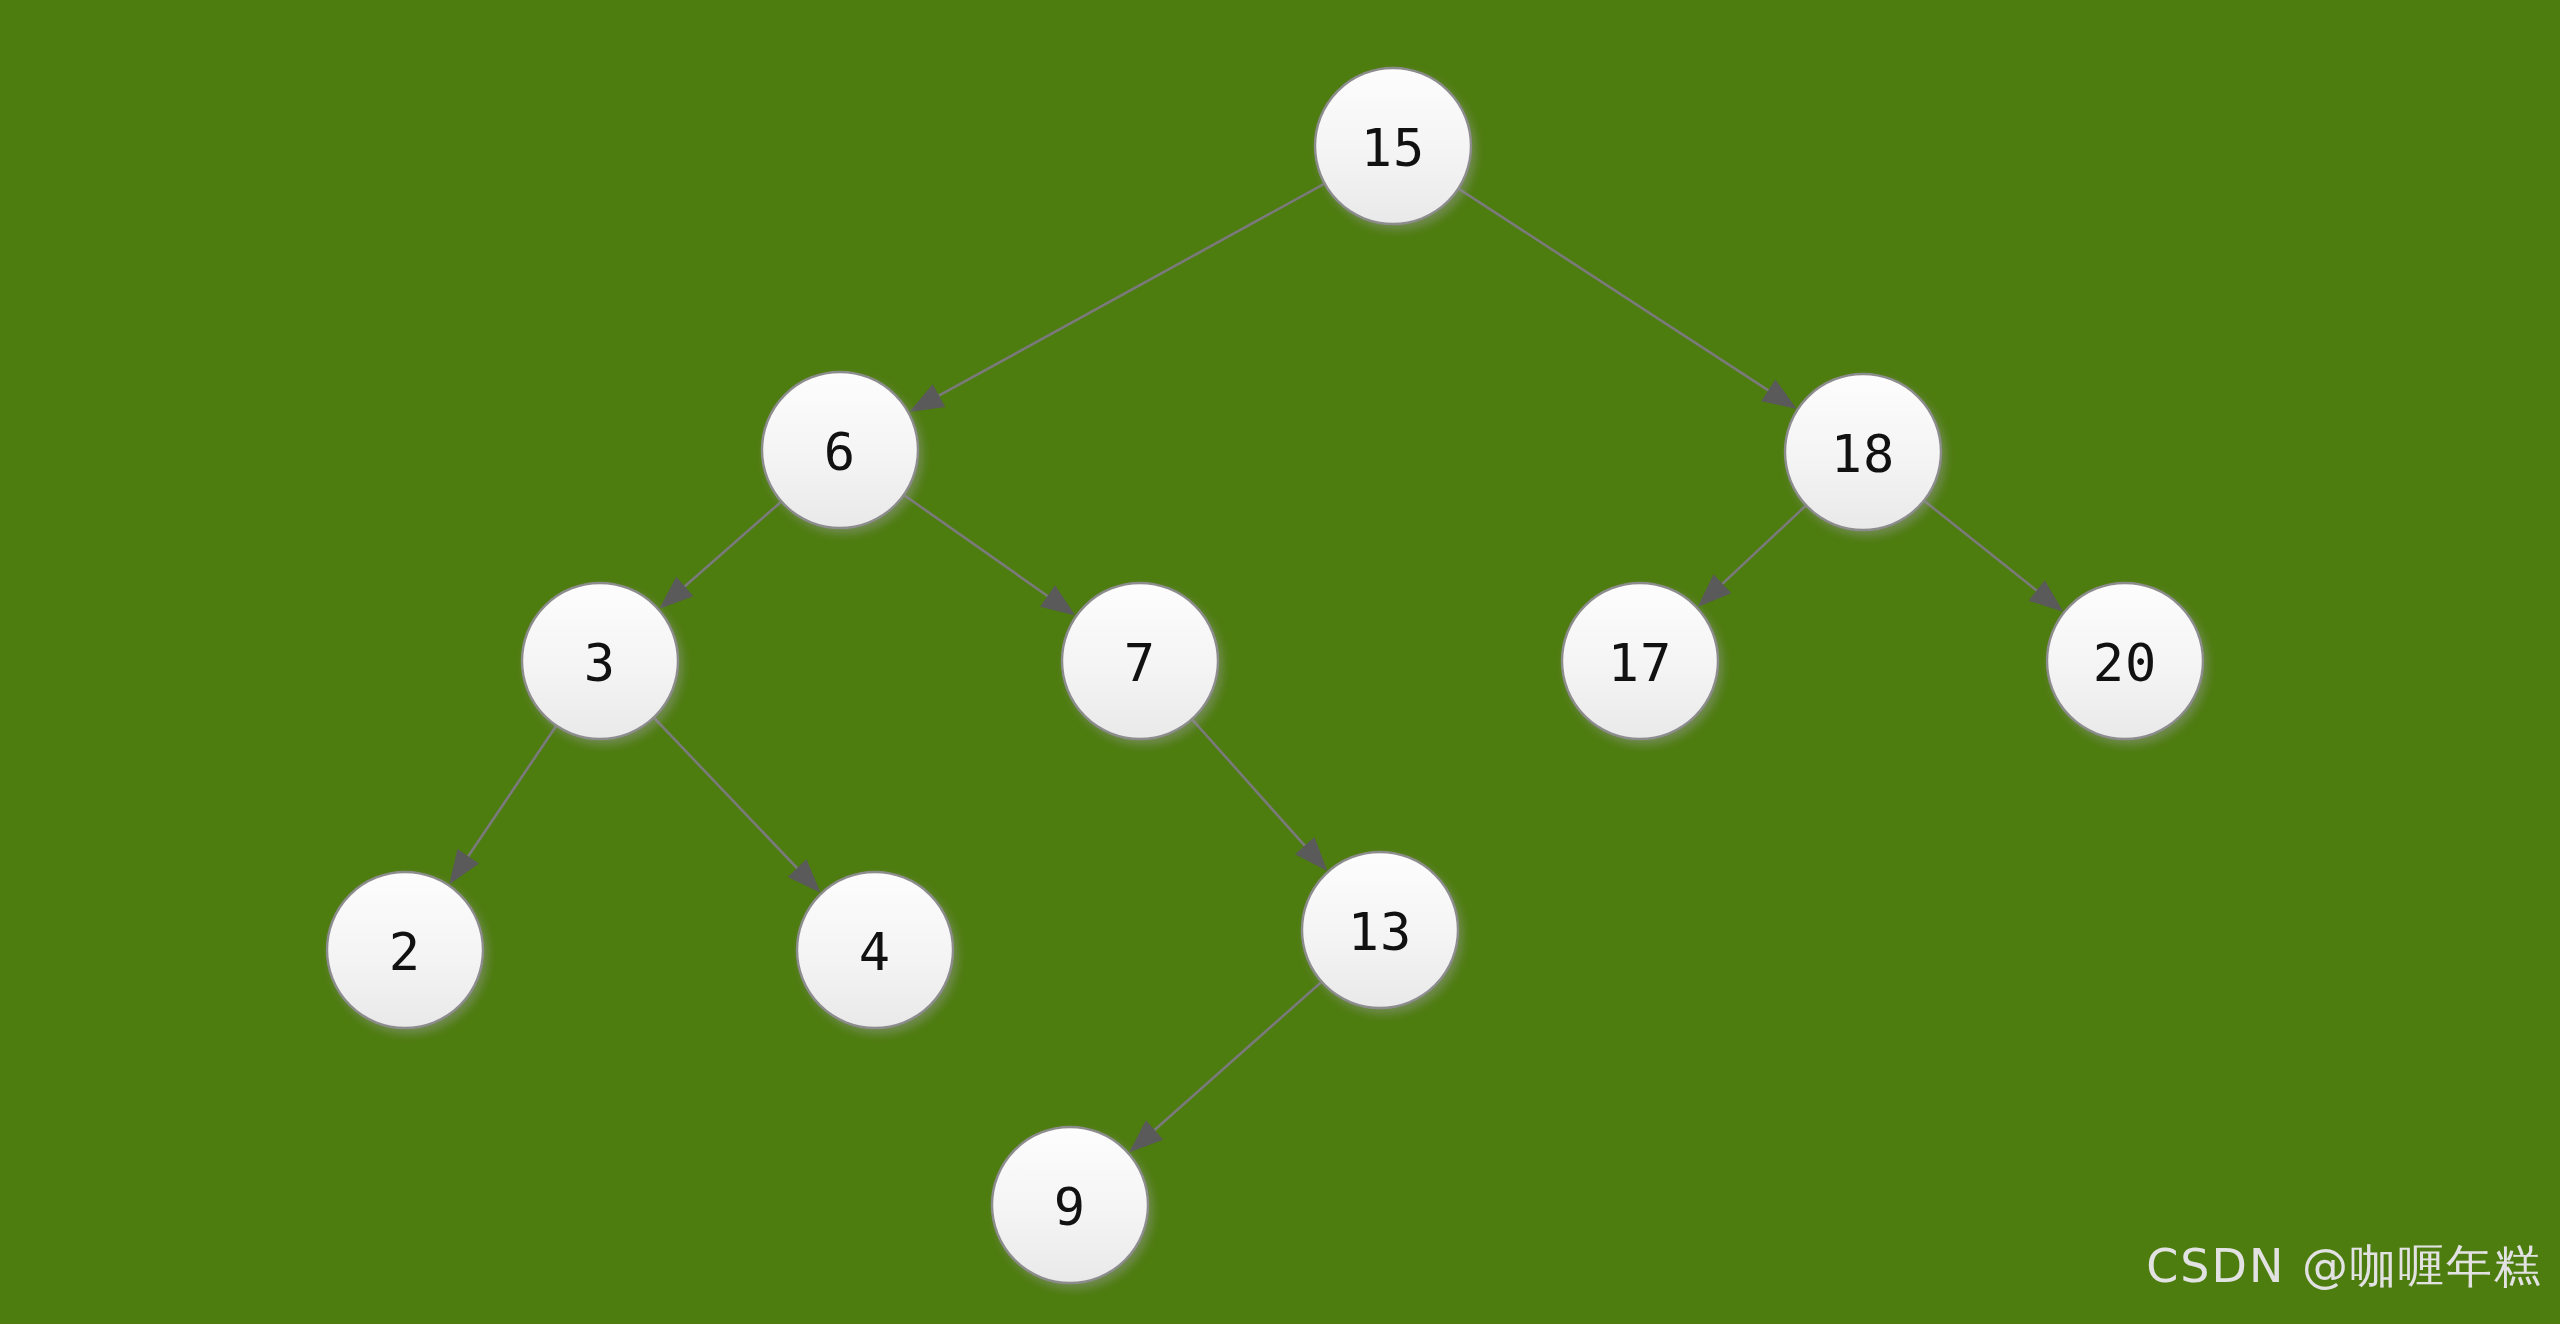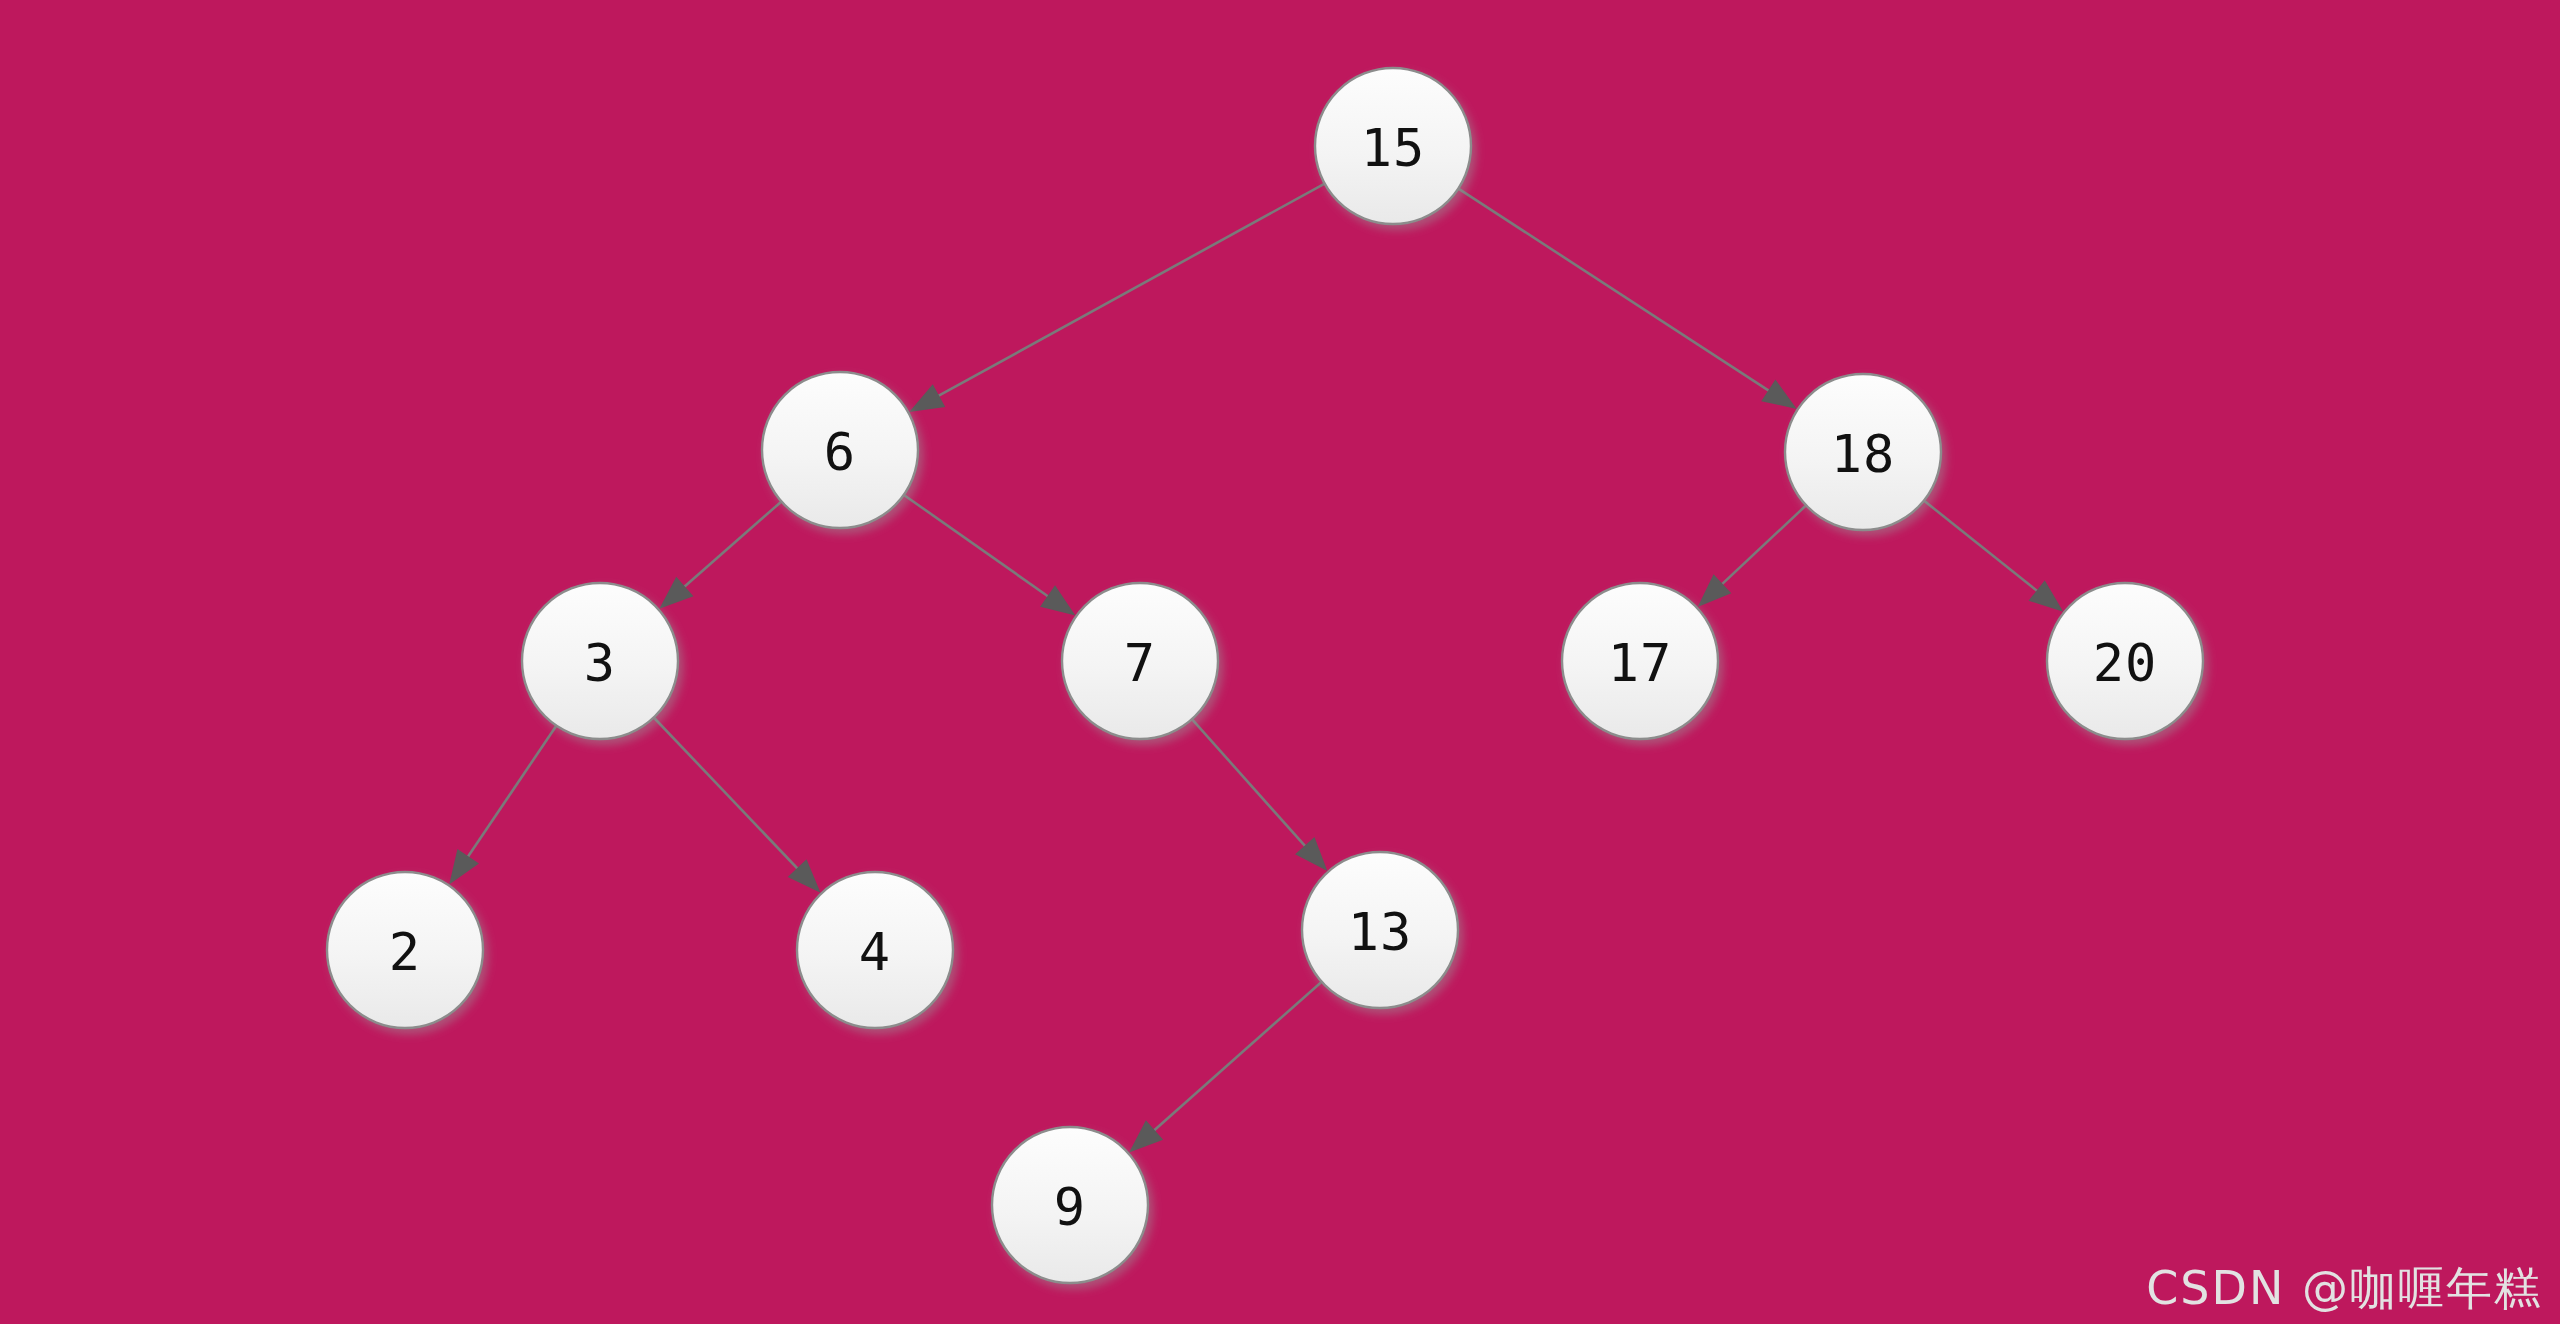--- a/index.html
+++ b/index.html
@@ -8,21 +8,21 @@
     padding: 0;
     background: #ffffff;
   }
   body {
     font-family: "Liberation Sans", sans-serif;
   }
   #canvas {
     position: relative;
     width: 2560px;
     height: 1324px;
-    background: #be185d;
+    background: #4d7c0f;
     overflow: hidden;
   }
   #tree-svg {
     position: absolute;
     left: 0;
     top: 0;
     width: 2560px;
     height: 1324px;
     display: block;
   }
@@ -44,21 +44,21 @@
     font-family: "DejaVu Sans Mono", "Liberation Mono", monospace;
     font-size: 52px;
     fill: #111111;
     text-anchor: middle;
     dominant-baseline: central;
     letter-spacing: 1px;
   }
   .watermark {
     position: absolute;
     right: 18px;
-    bottom: 4px;
+    bottom: 26px;
     font-family: "DejaVu Sans", "Liberation Sans", sans-serif;
     font-size: 46px;
     color: #e2e2e2;
     letter-spacing: 2px;
     white-space: nowrap;
     user-select: none;
   }
 </style>
 </head>
 <body>

